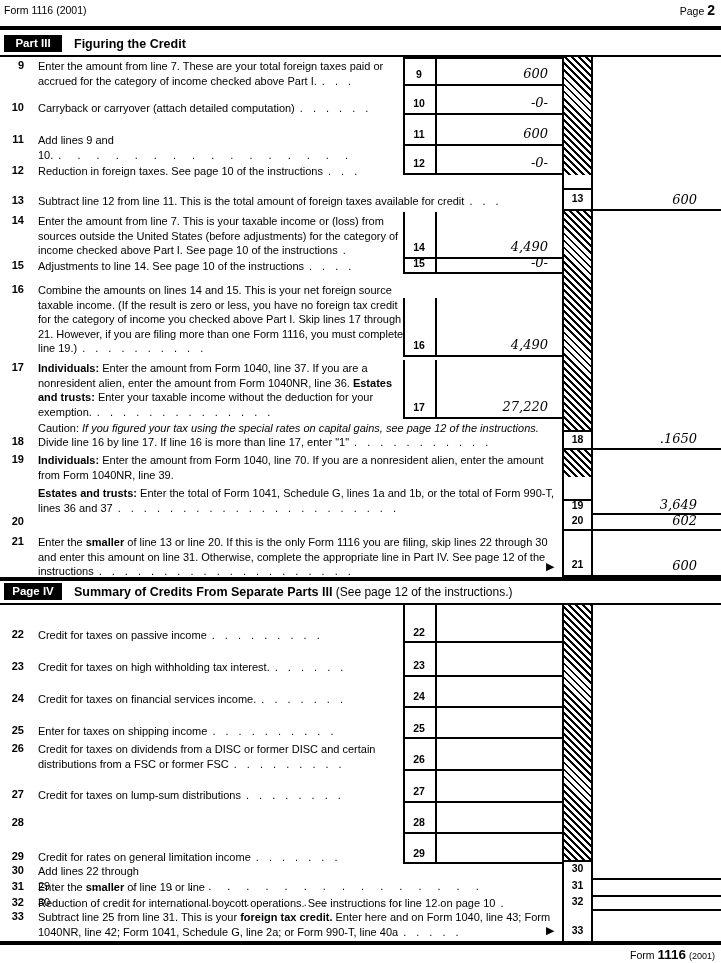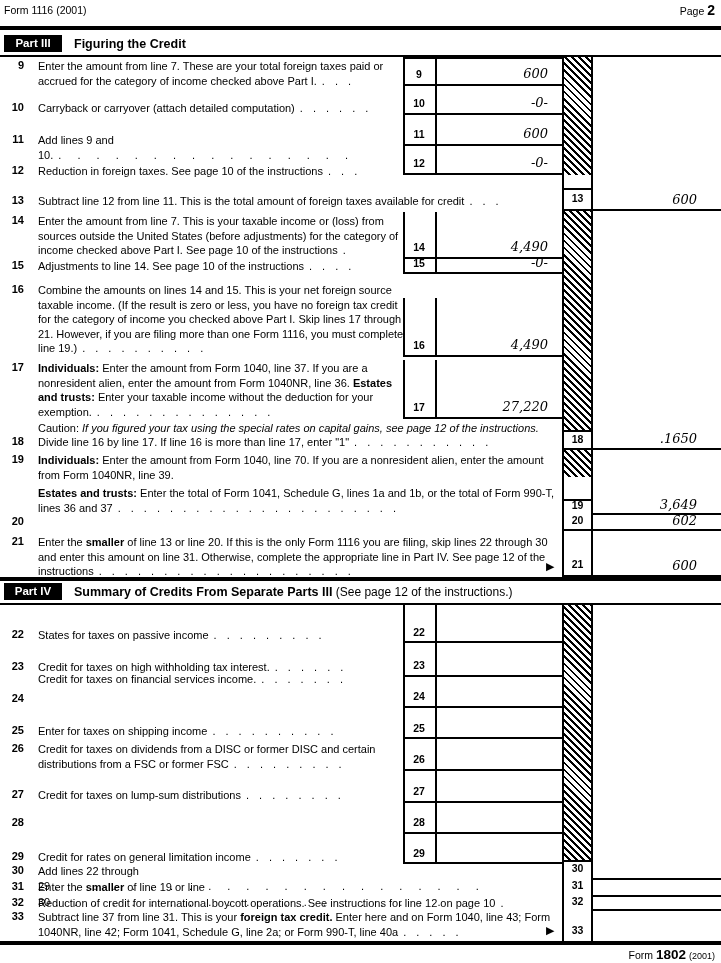--- a/index.html
+++ b/index.html
@@ -178,54 +178,54 @@
     <span>Enter the </span><span class="b">smaller</span><span> of line 13 or line 20. If this is the only Form 1116 you are filing, skip lines 22 through 30 and enter this amount on line 31. Otherwise, complete the appropriate line in Part IV. See page 12 of the instructions</span><span class="dots">. . . . . . . . . . . . . . . . . . . .</span>
   </div>
   <div class="arrow" style="left:546px;top:560px">▶</div>
   <div class="strip" style="top:531px;height:44px"></div>
   <div class="onum" style="top:558px">21</div>
   <div class="oul" style="top:575px"></div>
   <div class="hl" style="top:575px;left:593px;width:128px"></div>
   <div class="oval" style="top:558px">600</div>
 
   <div class="thick" style="top:577px"></div>
-  <div class="partbar" style="top:583px">Part IV</div>
+  <div class="partbar" style="top:583px">Page IV</div>
   <div class="ptitle" style="top:585px">
     <span>Summary of Credits From Separate Parts III</span><span style="font-weight:normal;font-size:12px"> (See page 12 of the instructions.)</span>
   </div>
   <div class="hl" style="top:603px;left:0;width:721px"></div>
 
   <div class="vl" style="top:605px;left:403px;height:257px"></div>
   <div class="vl" style="top:605px;left:435px;height:257px"></div>
   <div class="ibl" style="top:641px"></div>
   <div class="ibl" style="top:675px"></div>
   <div class="ibl" style="top:706px"></div>
   <div class="ibl" style="top:737px"></div>
   <div class="ibl" style="top:769px"></div>
   <div class="ibl" style="top:801px"></div>
   <div class="ibl" style="top:832px"></div>
   <div class="ibl" style="top:862px"></div>
   <div class="strip hatch" style="top:605px;height:255px"></div>
 
   <div class="gnum" style="top:628px">22</div>
   <div class="txt" style="top:628px;width:368px">
-    <span>States for taxes on passive income</span><span class="dots">. . . . . . . . .</span>
+    <span>Credit for taxes on passive income</span><span class="dots">. . . . . . . . .</span>
   </div>
   <div class="inum" style="top:626px">22</div>
   <div class="ival" style="top:624px"></div>
 
   <div class="gnum" style="top:660px">23</div>
   <div class="txt" style="top:660px;width:368px">
     <span>Credit for taxes on high withholding tax interest.</span><span class="dots">. . . . . .</span>
   </div>
   <div class="inum" style="top:659px">23</div>
   <div class="ival" style="top:657px"></div>
 
   <div class="gnum" style="top:692px">24</div>
-  <div class="txt" style="top:672px;width:368px">
+  <div class="txt" style="top:692px;width:368px">
     <span>Credit for taxes on financial services income.</span><span class="dots">. . . . . . .</span>
   </div>
   <div class="inum" style="top:690px">24</div>
   <div class="ival" style="top:688px"></div>
 
   <div class="gnum" style="top:724px">25</div>
   <div class="txt" style="top:724px;width:368px">
     <span>Enter for taxes on shipping income</span><span class="dots">. . . . . . . . . .</span>
   </div>
   <div class="inum" style="top:722px">25</div>
@@ -281,27 +281,27 @@
     <span>Reduction of credit for international boycott operations. See instructions for line 12 on page 10</span><span class="dots">.</span>
   </div>
   <div class="strip" style="top:895px;height:14px"></div>
   <div class="onum" style="top:895px">32</div>
   <div class="oul" style="top:909px"></div>
   <div class="hl" style="top:909px;left:593px;width:128px"></div>
   <div class="oval" style="top:895px"></div>
 
   <div class="gnum" style="top:910px">33</div>
   <div class="txt" style="top:910px;width:519px">
-    <span>Subtract line 37 from line 31. This is your </span><span class="b">foreign tax credit.</span><span> Enter here and on Form 1040, line 43; Form 1040NR, line 42; Form 1041, Schedule G, line 2a; or Form 990-T, line 40a</span><span class="dots">. . . . .</span>
+    <span>Subtract line 25 from line 31. This is your </span><span class="b">foreign tax credit.</span><span> Enter here and on Form 1040, line 43; Form 1040NR, line 42; Form 1041, Schedule G, line 2a; or Form 990-T, line 40a</span><span class="dots">. . . . .</span>
   </div>
   <div class="arrow" style="left:546px;top:924px">▶</div>
   <div class="strip" style="top:909px;height:32px"></div>
   <div class="onum" style="top:924px">33</div>
   <div class="oval" style="top:923px"></div>
 
   <div class="thick" style="top:941px"></div>
   <div style="position:absolute;right:6px;top:947px;font-size:10.5px">
     <span>Form</span>
-    <span class="b" style="font-size:13.5px">1802</span>
+    <span class="b" style="font-size:13.5px">1116</span>
     <span style="font-size:9px">(2001)</span>
   </div>
 
 </div>
 
 </body></html>

